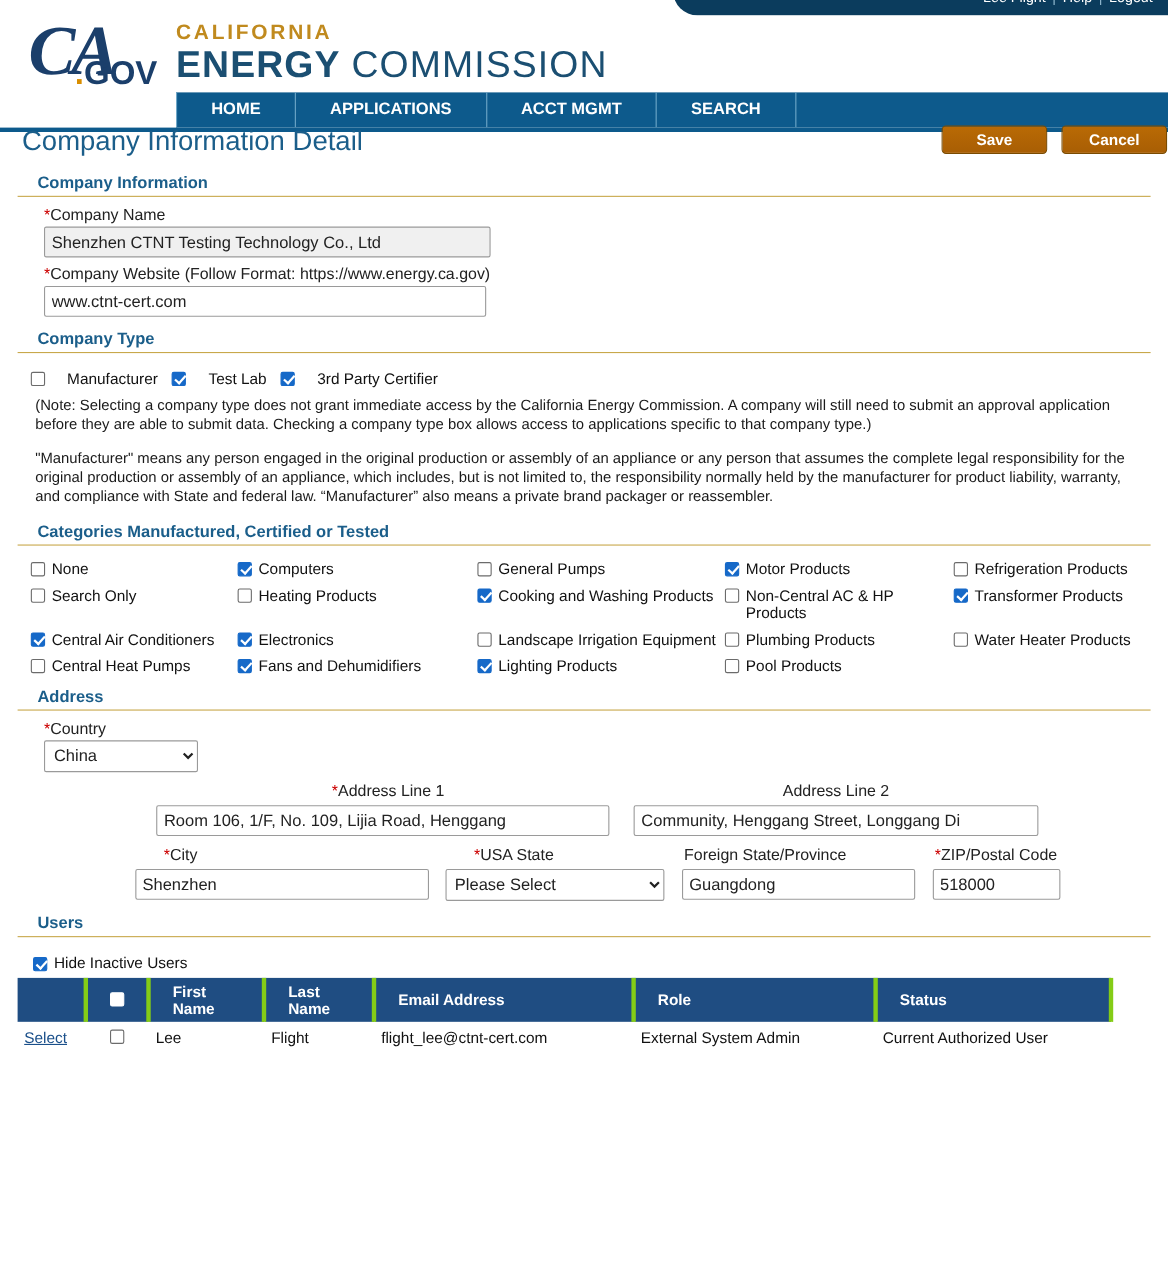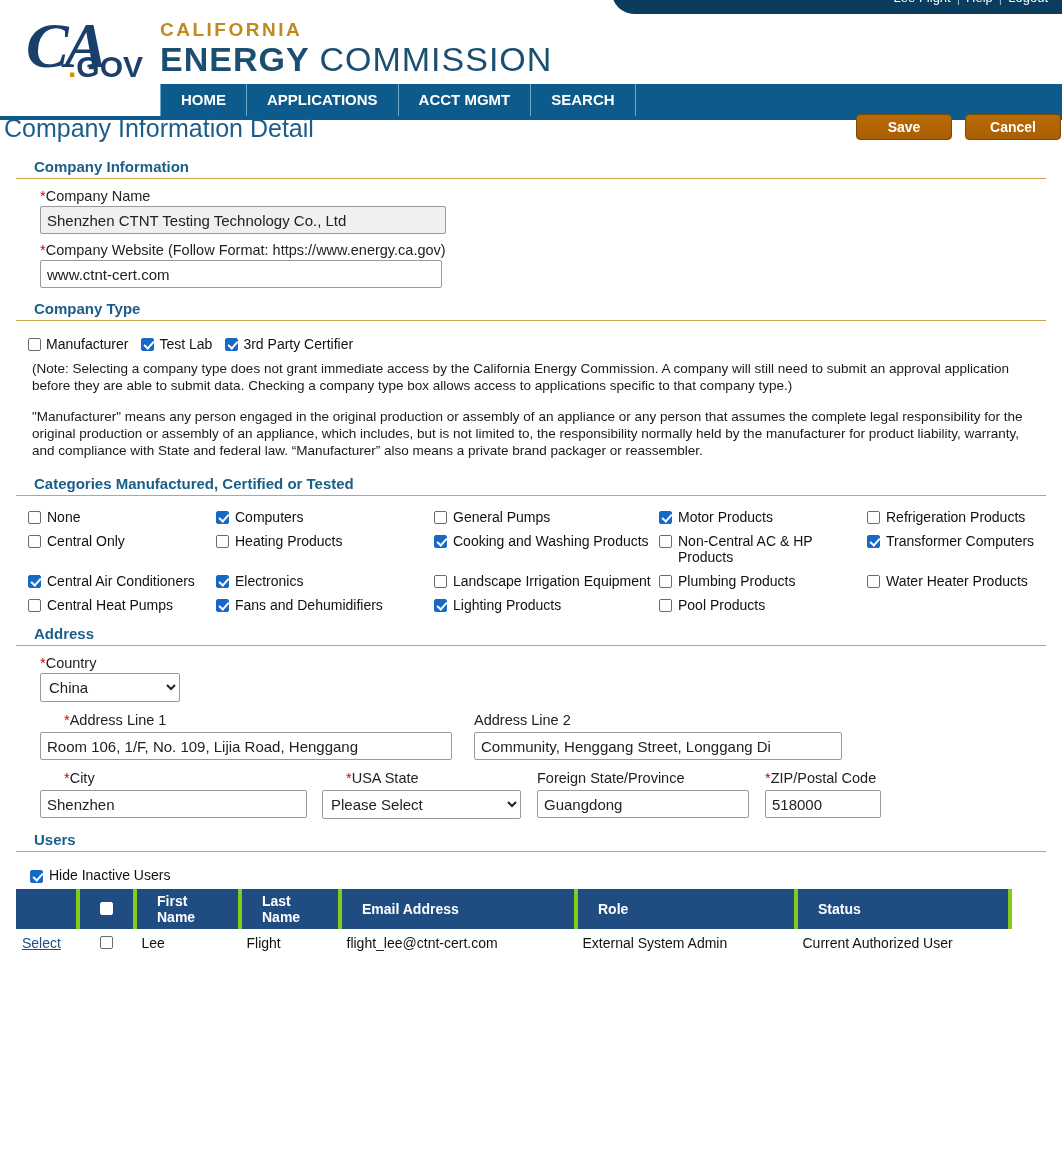--- a/index.html
+++ b/index.html
@@ -87,41 +87,41 @@
     right: 0;
     height: 32px;
     background: #0d5a8c;
     display: flex;
     align-items: stretch;
   }
   .nav .navitem {
     color: #ffffff;
     font-size: 15px;
     font-weight: bold;
-    padding: 7px 20px;
+    padding: 7px 31px;
     border-right: 1px solid #6fa8c9;
     white-space: nowrap;
     cursor: pointer;
   }
   .nav .navitem:first-child { border-left: 1px solid #6fa8c9; }
   .nav-underline {
     position: absolute;
     left: 0; top: 102px; right: 0;
     height: 4px;
     background: #0d5a8c;
   }
 
   
   .page-head {
     position: relative;
     height: 56px;
   }
   .page-title {
     position: absolute;
-    left: 4px; top: 14px;
+    left: 20px; top: 14px;
     font-size: 25px;
     color: #1b5e8a;
     font-weight: normal;
   }
   .btn {
     position: absolute;
     top: 14px;
     height: 26px;
     border-radius: 4px;
     color: #ffffff;
@@ -172,21 +172,21 @@
   .ind { margin-left: 24px; }
 
   .note {
     font-size: 13.5px;
     color: #1a1a1a;
     line-height: 17px;
     margin: 8px 16px 0 16px;
   }
 
   
-  .cbrow { display: flex; align-items: flex-start; gap: 5px; justify-content: flex-end; }
+  .cbrow { display: flex; align-items: flex-start; gap: 20px; justify-content: flex-end; }
   .cb {
     appearance: none;
     -webkit-appearance: none;
     width: 13px; height: 13px;
     border: 1px solid #6b6b6b;
     background: #ffffff;
     border-radius: 2px;
     margin: 2px 0 0 0;
     flex: 0 0 auto;
     position: relative;
@@ -221,21 +221,21 @@
     display: grid;
     grid-template-columns: 188px 218px 225px 208px auto;
     row-gap: 8px;
     column-gap: 0px;
     padding: 4px 0 0 12px;
   }
   .cat-cell { display: flex; align-items: flex-start; gap: 6px; padding-right: 8px; }
   .cat-cell .cb-label { font-size: 14px; line-height: 16px; }
 
   
-  .addr-row { display: flex; padding-left: 24px; gap: 0; }
+  .addr-row { display: flex; padding-left: 24px; gap: 0; justify-content: center; }
   select.sel {
     font-family: "Liberation Sans", sans-serif;
     font-size: 15px;
     height: 29px;
     border: 1px solid #9a9a9a;
     background: #ffffff;
     padding: 2px 4px;
     color: #222;
     border-radius: 2px;
   }
@@ -350,37 +350,37 @@
         <input type="checkbox" class="cb" checked="" style="">
         <span class="cb-label">Motor Products</span>
       </div>
     <div class="cat-cell">
         <input type="checkbox" class="cb" style="">
         <span class="cb-label">Refrigeration Products</span>
       </div>
 
     <div class="cat-cell">
         <input type="checkbox" class="cb" style="">
-        <span class="cb-label">Central Only</span>
+        <span class="cb-label">Search Only</span>
       </div>
     <div class="cat-cell">
         <input type="checkbox" class="cb" style="">
         <span class="cb-label">Heating Products</span>
       </div>
     <div class="cat-cell">
         <input type="checkbox" class="cb" checked="" style="">
         <span class="cb-label">Cooking and Washing Products</span>
       </div>
     <div class="cat-cell">
         <input type="checkbox" class="cb" style="">
         <span class="cb-label">Non-Central AC &amp; HP Products</span>
       </div>
     <div class="cat-cell">
         <input type="checkbox" class="cb" checked="" style="">
-        <span class="cb-label">Transformer Computers</span>
+        <span class="cb-label">Transformer Products</span>
       </div>
 
     <div class="cat-cell">
         <input type="checkbox" class="cb" checked="" style="">
         <span class="cb-label">Central Air Conditioners</span>
       </div>
     <div class="cat-cell">
         <input type="checkbox" class="cb" checked="" style="">
         <span class="cb-label">Electronics</span>
       </div>

